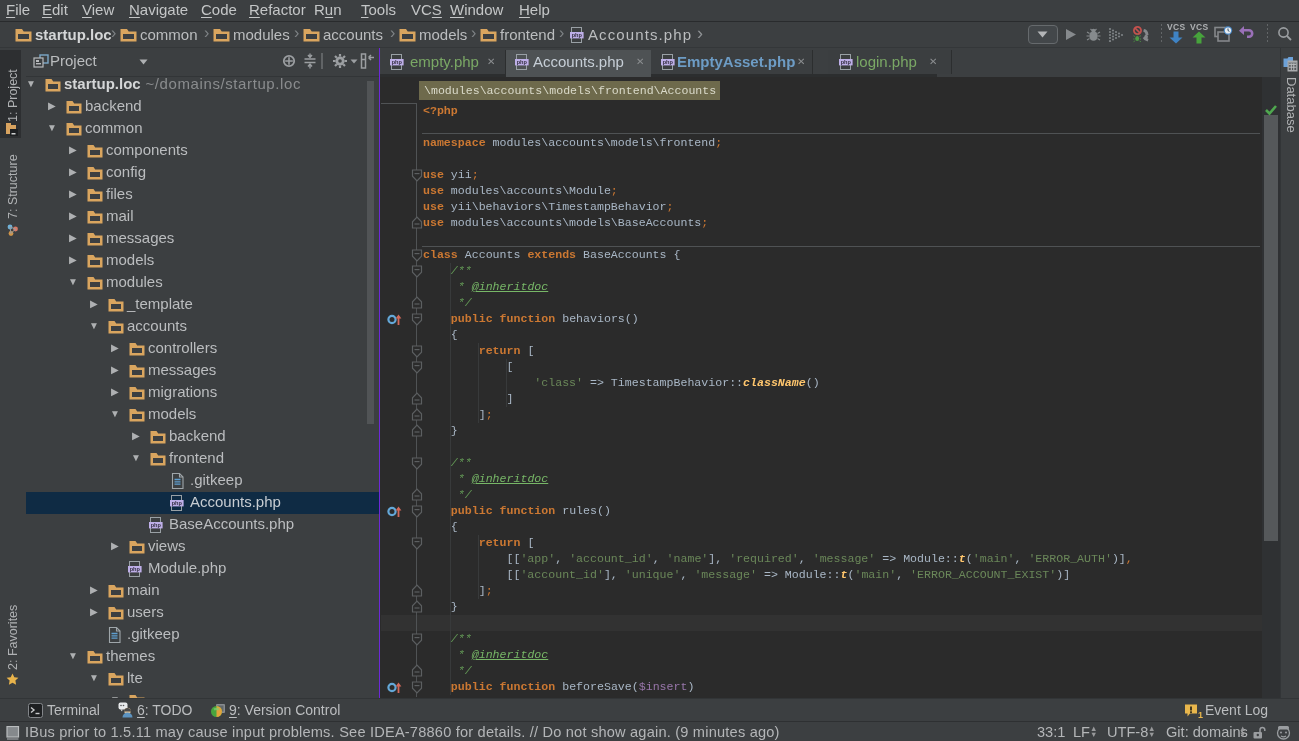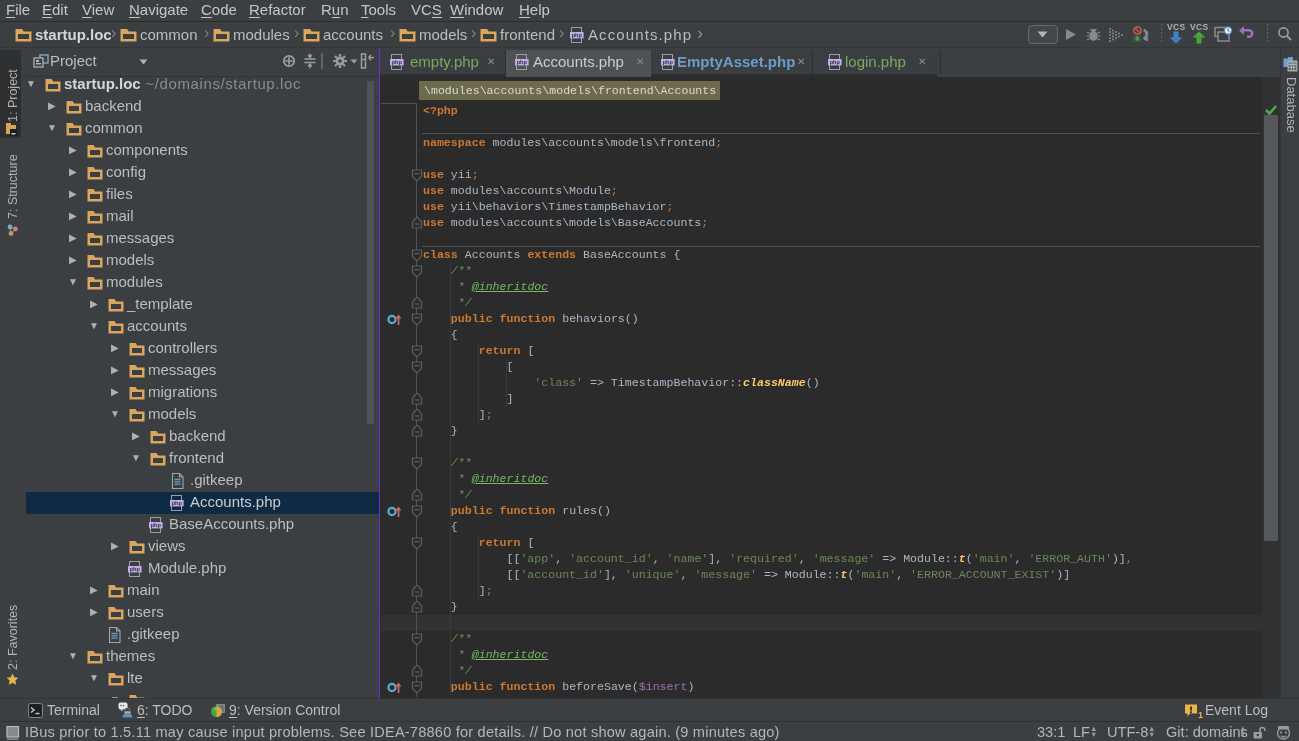--- a/index.html
+++ b/index.html
@@ -49,21 +49,21 @@
 </style></head><body>
 <div id="page">
 
 <div class="abs" id="menubar">
 <span style="left:6px"><u>F</u>ile</span>
 <span style="left:42px"><u>E</u>dit</span>
 <span style="left:82px"><u>V</u>iew</span>
 <span style="left:129px"><u>N</u>avigate</span>
 <span style="left:201px"><u>C</u>ode</span>
 <span style="left:249px"><u>R</u>efactor</span>
-<span style="left:321px">R<u>u</u>n</span>
+<span style="left:314px">R<u>u</u>n</span>
 <span style="left:361px"><u>T</u>ools</span>
 <span style="left:411px">VC<u>S</u></span>
 <span style="left:450px"><u>W</u>indow</span>
 <span style="left:519px"><u>H</u>elp</span>
 </div>
 
 <div class="abs" id="navbar">
 <svg class="abs fo" style="left:15px;top:6px" width="17" height="14">
         <path fill-rule="evenodd" fill="#d9a55f" d="M0.5 1 L7 1 L8.7 3.4 L16.5 3.4 L16.5 13.5 L0.5 13.5 Z M3 6 L14 6 L14 11 L3 11 Z"></path>
       </svg>
@@ -274,21 +274,21 @@
 </div>
 <div class="tab" style="left:271px;width:161px;background:#3b3e40;border-right:1px solid #2c2e2f;">
   <svg class="abs" style="left:10px;top:4px" width="14" height="16">
           <rect x="1.5" y="0.5" width="10" height="15" fill="none" stroke="#99a0a5" stroke-width="1"></rect>
           <rect x="0" y="5" width="13.6" height="6.4" fill="#beafe8"></rect>
           <text x="6.8" y="10" font-size="5.6" font-weight="bold" fill="#332e40" text-anchor="middle" font-family="Liberation Sans">php</text>
         </svg>
   <span class="tlbl" style="left:26px;color:#6d9cc5;font-weight:bold;">EmptyAsset.php</span>
   <span class="tclose" style="left:146px;">✕</span>
 </div>
-<div class="tab" style="left:437px;width:123px;background:#3b3e40;border-right:1px solid #2c2e2f;">
+<div class="tab" style="left:448px;width:123px;background:#3b3e40;border-right:1px solid #2c2e2f;">
   <svg class="abs" style="left:11px;top:4px" width="14" height="16">
           <rect x="1.5" y="0.5" width="10" height="15" fill="none" stroke="#99a0a5" stroke-width="1"></rect>
           <rect x="0" y="5" width="13.6" height="6.4" fill="#beafe8"></rect>
           <text x="6.8" y="10" font-size="5.6" font-weight="bold" fill="#332e40" text-anchor="middle" font-family="Liberation Sans">php</text>
         </svg>
   <span class="tlbl" style="left:28px;color:#7aa865;">login.php</span>
   <span class="tclose" style="left:101px;">✕</span>
 </div>
 </div>
 

